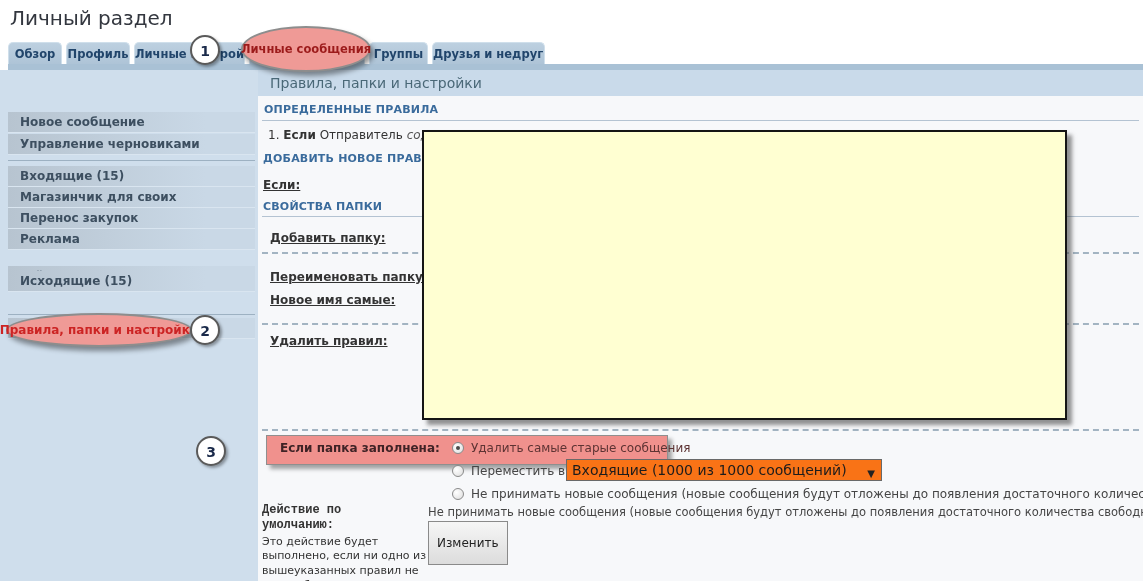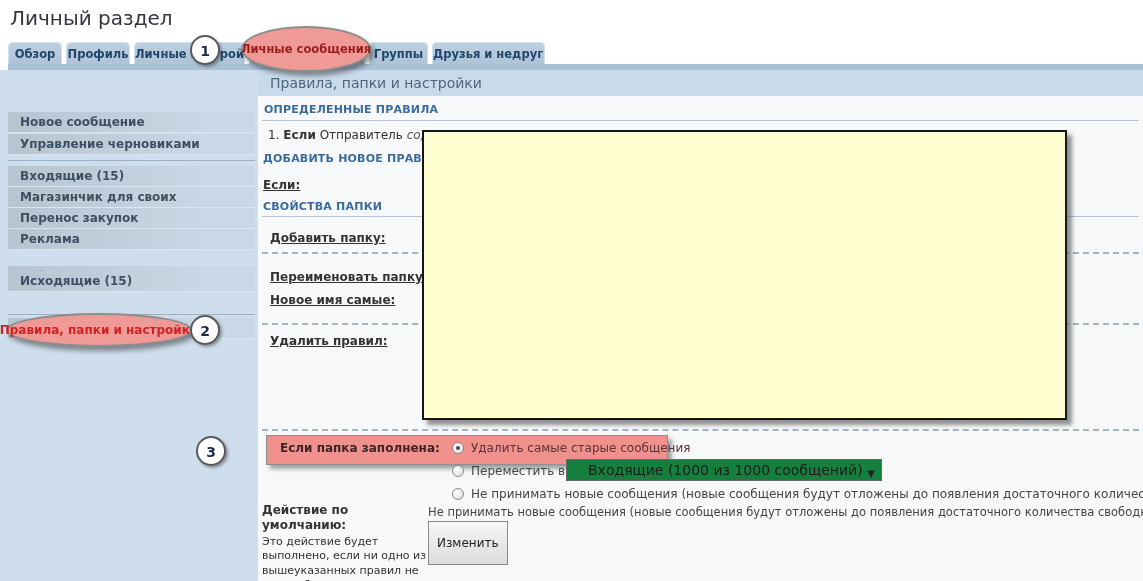--- a/index.html
+++ b/index.html
@@ -54,28 +54,28 @@
 
   
   .radio-row { position:absolute; font-size:12px; color:#454545; z-index:6; white-space:nowrap; }
   .radio { display:inline-block; width:12px; height:12px; border-radius:50%; border:1px solid #8a8a8a;
            background:radial-gradient(circle at 35% 35%, #fff, #dcdcdc); vertical-align:-2px; margin-right:7px; position:relative; }
   .radio.checked::after { content:""; position:absolute; left:3px; top:3px; width:4px; height:4px;
            border-radius:50%; background:#4a4a4a; }
   .folder-full-label { position:absolute; left:280px; top:441px; font-size:12px; font-weight:bold; color:#3f2326; z-index:6; white-space:nowrap; }
   .row1-label { color:#5d3333; }
 
-  .select-box { position:absolute; left:566px; top:459px; width:316px; height:22px; background:#15803d;
-                border:1px solid #696969; font-size:14px; line-height:20px; padding-left:21px; color:#1c1c1c;
+  .select-box { position:absolute; left:566px; top:459px; width:316px; height:22px; background:#f97316;
+                border:1px solid #696969; font-size:14px; line-height:20px; padding-left:5px; color:#1c1c1c;
                 z-index:6; white-space:nowrap; overflow:hidden; }
   .select-arrow { position:absolute; right:6px; top:4px; font-size:10px; color:#222; }
 
   
   .def-left { position:absolute; left:262px; top:503px; width:168px; z-index:1; }
-  .def-label { font-size:12px; font-weight:bold; color:#333; width:130px; line-height:1.25; }
+  .def-label { font-size:12px; font-weight:bold; color:#333; width:130px; line-height:1.25;font-family:Liberation Mono, monospace; }
   .def-desc { font-size:11px; color:#333; line-height:1.3; margin-top:2px; }
   .def-value { position:absolute; left:428px; top:505px; font-size:11.5px; color:#454545; z-index:1; white-space:nowrap; }
   .btn { position:absolute; left:428px; top:521px; border:1px solid #8a8a8a;
          background:linear-gradient(#f6f6f6,#dcdcdc); padding:14px 8px; font-size:12px; color:#222; z-index:1; cursor:default; }
 </style>
 </head>
 <body>
 
 <div class="screen">
 

